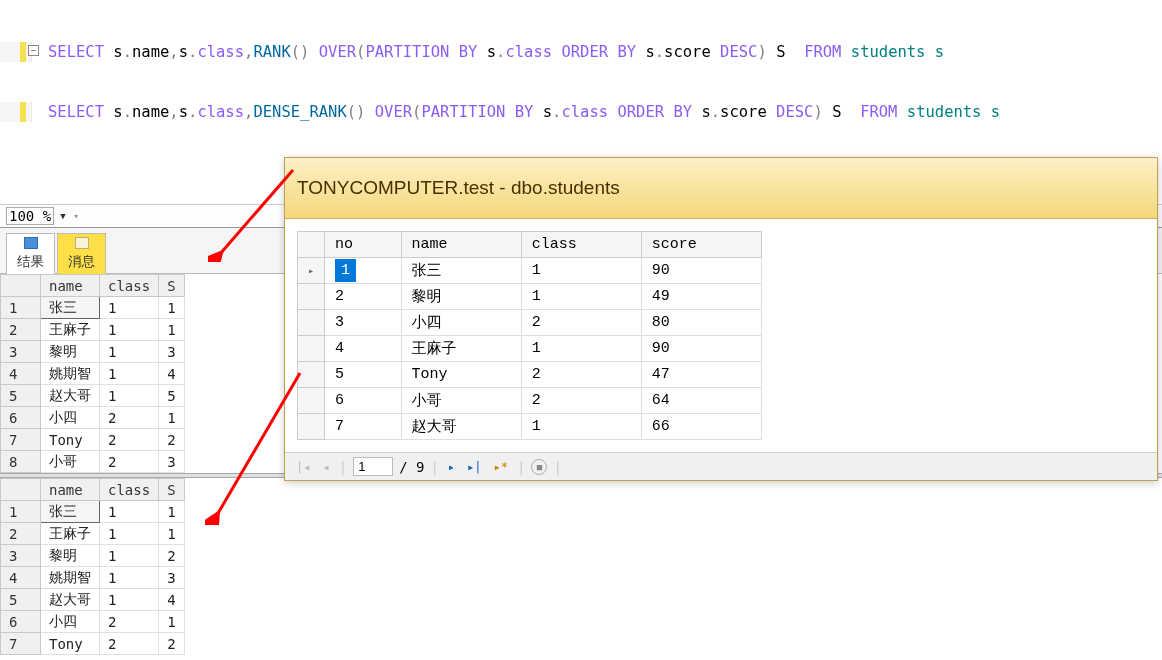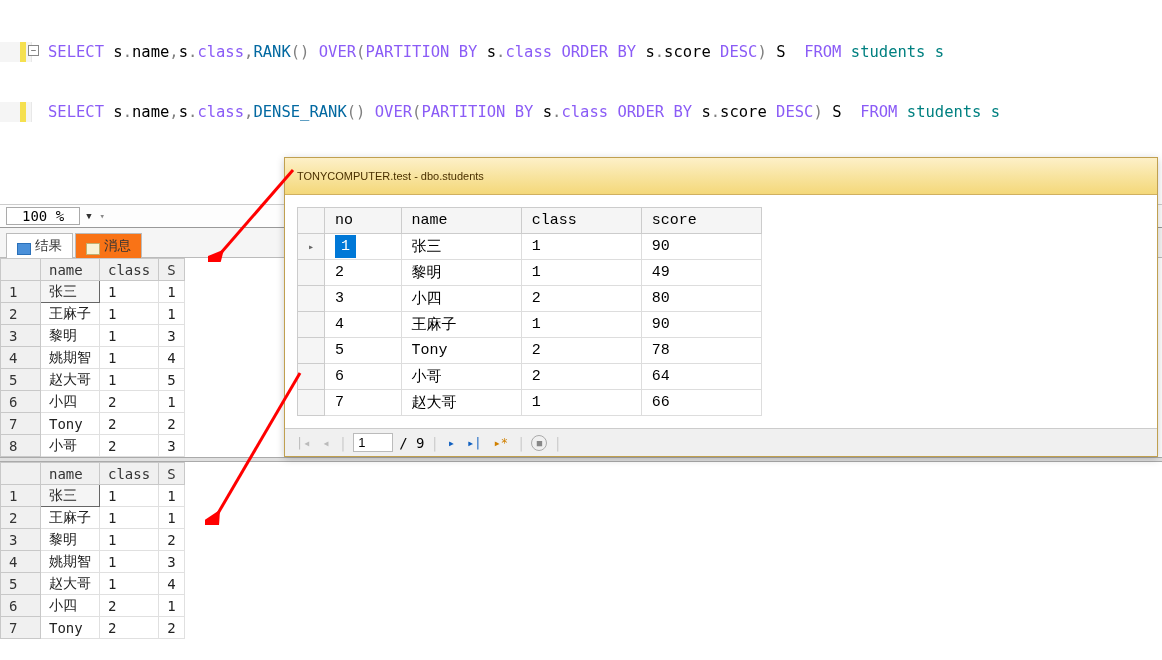--- a/index.html
+++ b/index.html
@@ -12,40 +12,40 @@
   .collapse { position:absolute; left:28px; top:3px; width:11px; height:11px; border:1px solid #888; background:#fff; font-size:9px; line-height:9px; text-align:center; color:#555;}
   .sql-text { padding-left: 16px; }
   
   .kw-blue { color: #8b5cf6; }
   .kw-pink { color: #0369a1; }
   .kw-gray { color: #808080; }
   .kw-green { color: #008080; }
   .kw-black { color: #000; }
   
   .zoom-bar { border-top:1px solid #ccc; border-bottom:1px solid #999; padding:2px 6px; font-size:14px; background:#fdfdfd; margin-top:60px; display:flex; align-items:center; gap:4px;}
-  .zoom-combo { border:1px solid #aaa; padding:0 15px; background:#fff;}
+  .zoom-combo { border:1px solid #aaa; padding:0 2px; background:#fff;}
   .dd-arrow { font-size:9px; color:#333; padding:2px;}
   
   .tabs { display:flex; border-bottom:1px solid #bbb; background:#f5f5f5; padding-top:4px; padding-left:6px; gap:2px;}
-  .tab { display:flex; align-items:flex-end; gap:4px; padding:3px 10px; border:1px solid #bbb; border-bottom:none; background:#fff; font-size:13.5px; color:#333; position:relative; top:1px;}
-  .tab.inactive { background:#f97316;}
+  .tab { display:flex; align-items:center; gap:4px; padding:3px 10px; border:1px solid #bbb; border-bottom:none; background:#fff; font-size:13.5px; color:#333; position:relative; top:1px;flex-direction:column;}
+  .tab.inactive { background:#fde047;}
   .tab-icon { width:14px; height:12px; display:inline-block;}
   .icon-grid { background:linear-gradient(#4a90d9,#4a90d9); border:1px solid #2a70b9;}
   .icon-msg { background:#f8f3d6; border:1px solid #c0b070;}
   .grid { border-collapse:collapse; font-size:14px; font-family:"Microsoft YaHei", Consolas, monospace; }
   .grid th { background:#f0f0f0; border:1px solid #c8c8c8; padding:2px 8px; font-weight:normal; color:#333; text-align:left; height:22px;}
   .grid td { border:1px solid #e0e0e0; padding:1px 8px; height:22px; color:#222;}
   .grid .rownum { background:#f0f0f0; border:1px solid #c8c8c8; text-align:left; padding:1px 8px; color:#333; width:40px;}
   .grid .cell-sel { border:1px solid #666; background:#f5f5f5;}
   .grid-wrap { overflow:hidden; }
   
   .splitter { height:5px; background:#e0e0e0; border-top:1px solid #aaa; border-bottom:1px solid #aaa;}
   
   .float-window { position:absolute; left:284px; top:157px; width:874px; border:1px solid #c0a050; box-shadow:0 2px 8px rgba(0,0,0,0.2); background:#fff;}
-  .float-title { background:linear-gradient(#fdf0c8, #f8e4a0, #f4d87a); border-bottom:1px solid #d0b060; padding:12px 12px; font-size:11px; color:#4a3000; font-family:"Segoe UI", sans-serif;}
+  .float-title { background:linear-gradient(#fdf0c8, #f8e4a0, #f4d87a); border-bottom:1px solid #d0b060; padding:19px 12px; font-size:19px; color:#4a3000; font-family:"Segoe UI", sans-serif;}
   .float-body { background:#fff; padding:0;}
   .data-grid { border-collapse:collapse; font-size:15px; font-family:Liberation Mono, monospace; width:465px; margin:12px;}
   .data-grid th { background:#f5f5f5; border:1px solid #ccc; padding:4px 10px; font-weight:normal; text-align:left; height:26px;}
   .data-grid td { border:1px solid #ddd; padding:3px 10px; height:26px;}
   .data-grid .row-ind { width:22px; background:#f5f5f5; border:1px solid #ccc; text-align:center; color:#666; font-size:10px;}
   .data-grid .sel-cell { background:#0078d7; color:#fff; padding:3px 6px;}
   .nav-bar { background:#f0f0f0; border-top:1px solid #ccc; padding:4px 8px; display:flex; align-items:center; gap:6px; font-size:14px;}
   .nav-btn { color:#1060c0; cursor:pointer; padding:0 3px; font-size:12px;}
   .nav-btn.dis { color:#bbb;}
   .nav-input { border:1px solid #bbb; width:40px; padding:1px 4px; font-size:13px;}
@@ -250,21 +250,21 @@
             <td>4</td>
             <td>王麻子</td>
             <td>1</td>
             <td>90</td>
           </tr>
           <tr>
             <td class="row-ind"></td>
             <td>5</td>
             <td>Tony</td>
             <td>2</td>
-            <td>78</td>
+            <td>47</td>
           </tr>
           <tr>
             <td class="row-ind"></td>
             <td>6</td>
             <td>小哥</td>
             <td>2</td>
             <td>64</td>
           </tr>
           <tr>
             <td class="row-ind"></td>

